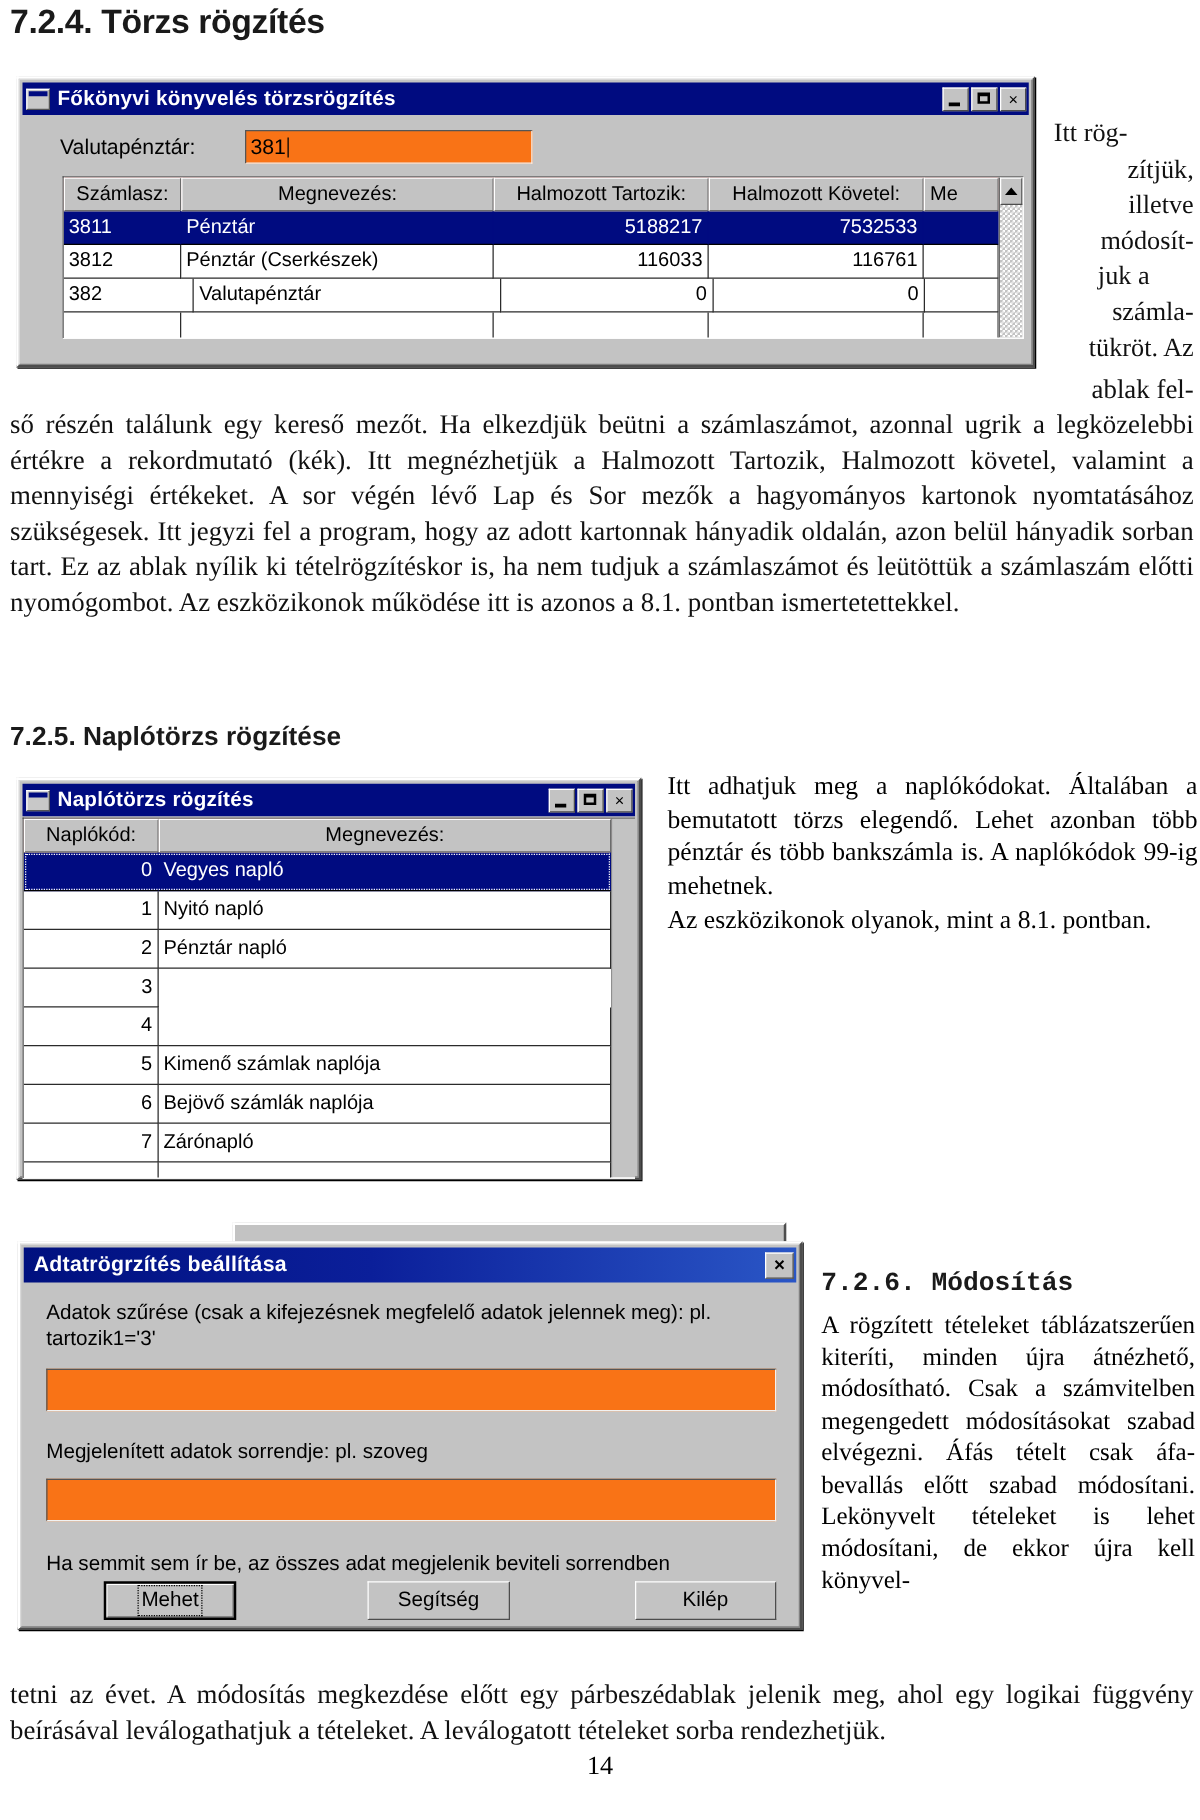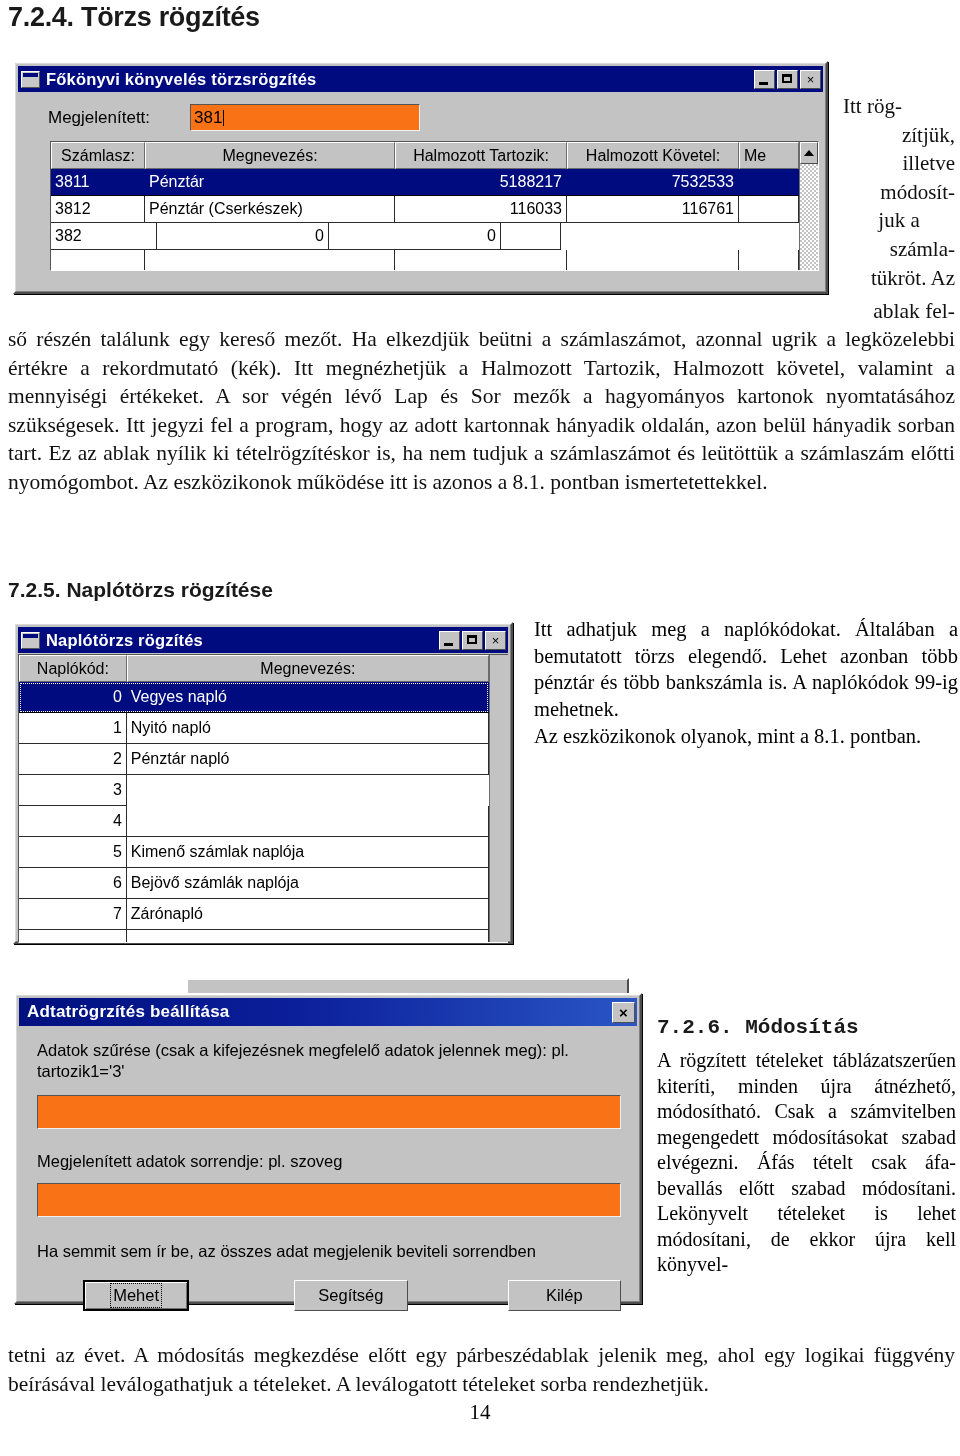--- a/index.html
+++ b/index.html
@@ -249,21 +249,21 @@
           <div class="tb-btn">
               <span class="gl gl-max"></span>
             </div>
           <div class="tb-btn">
             <span class="gl">×</span>
           </div>
         </div>
       </div>
 
       <div class="fieldrow" style="margin-left:30px;">
-        <div class="fieldlabel">Megjelenített:</div>
+        <div class="fieldlabel">Valutapénztár:</div>
         <div class="textbox" style="width:230px;height:27px;margin-left:40px;">
           <span>381</span>
             <span class="caret"></span>
         </div>
       </div>
 
       <div class="grid" style="margin:6px 4px 0 32px;height:130px;">
         <div class="gridbody">
           <div class="ghead">
             <div class="gh" style="width:94px;">Számlasz:</div>
@@ -284,20 +284,21 @@
           <div class="grow">
             <div class="gc l" style="width:94px;">3812</div>
             <div class="gc l" style="width:250px;">Pénztár (Cserkészek)</div>
             <div class="gc num" style="width:172px;">116033</div>
             <div class="gc num" style="width:172px;">116761</div>
             <div class="gc" style="width:60px;"></div>
           </div>
 
           <div class="grow">
             <div class="gc l" style="width:106px;">382</div>
+            <div class="gc l" style="width:250px;">Valutapénztár</div>
             <div class="gc num" style="width:172px;">0</div>
             <div class="gc num" style="width:172px;">0</div>
             <div class="gc" style="width:60px;"></div>
           </div>
 
           <div class="grow">
             <div class="gc l" style="width:94px;"></div>
             <div class="gc l" style="width:250px;"></div>
             <div class="gc num" style="width:172px;"></div>
             <div class="gc num" style="width:172px;"></div>
@@ -428,21 +429,21 @@
         </div>
 
         <div class="dlg-label" style="margin-top:22px;">Megjelenített adatok sorrendje: pl. szoveg</div>
 
         <div class="textbox" style="height:34px;margin-top:11px;">
           <span></span>
         </div>
 
         <div class="dlg-label" style="margin-top:24px;">Ha semmit sem ír be, az összes adat megjelenik beviteli sorrendben</div>
 
-        <div style="display:flex;margin-top:18px;gap:29px;">
+        <div style="display:flex;margin-top:3px;gap:29px;">
           <div class="btn def" style="width:125px;margin-left:46px;height:31px;">
             <span class="inner">Mehet</span>
           </div>
           <div class="btn" style="width:134px;margin-left:76px;height:31px;">
             <span>Segítség</span>
           </div>
           <div class="btn" style="width:134px;margin-left:71px;height:31px;">
             <span>Kilép</span>
           </div>
         </div>

